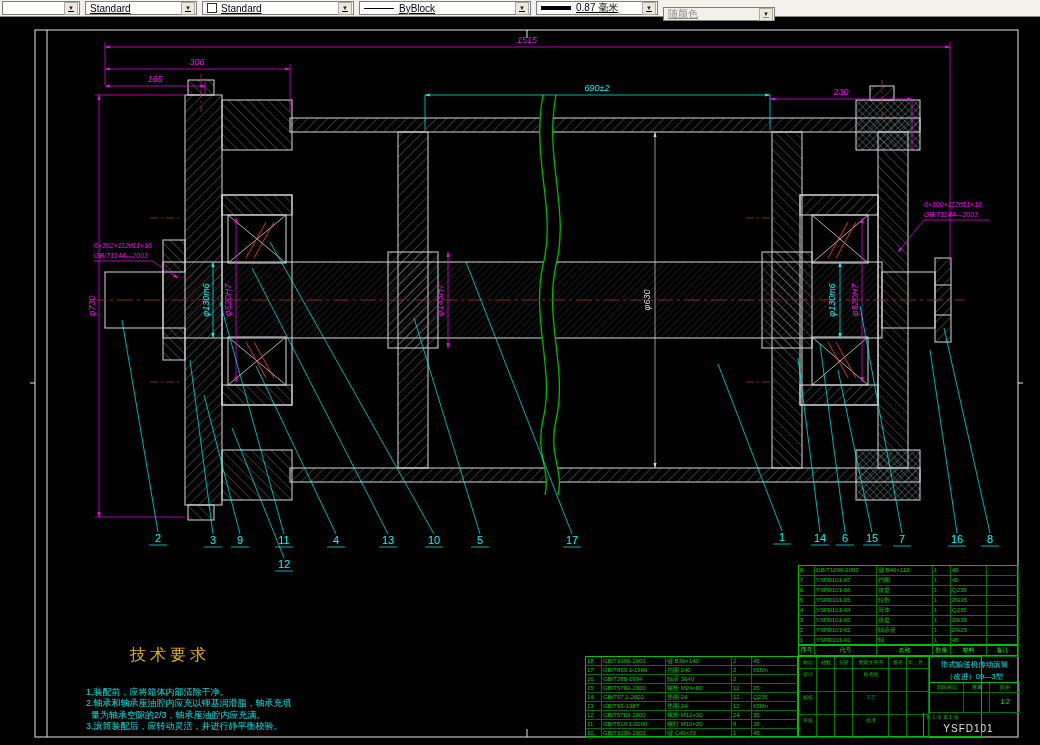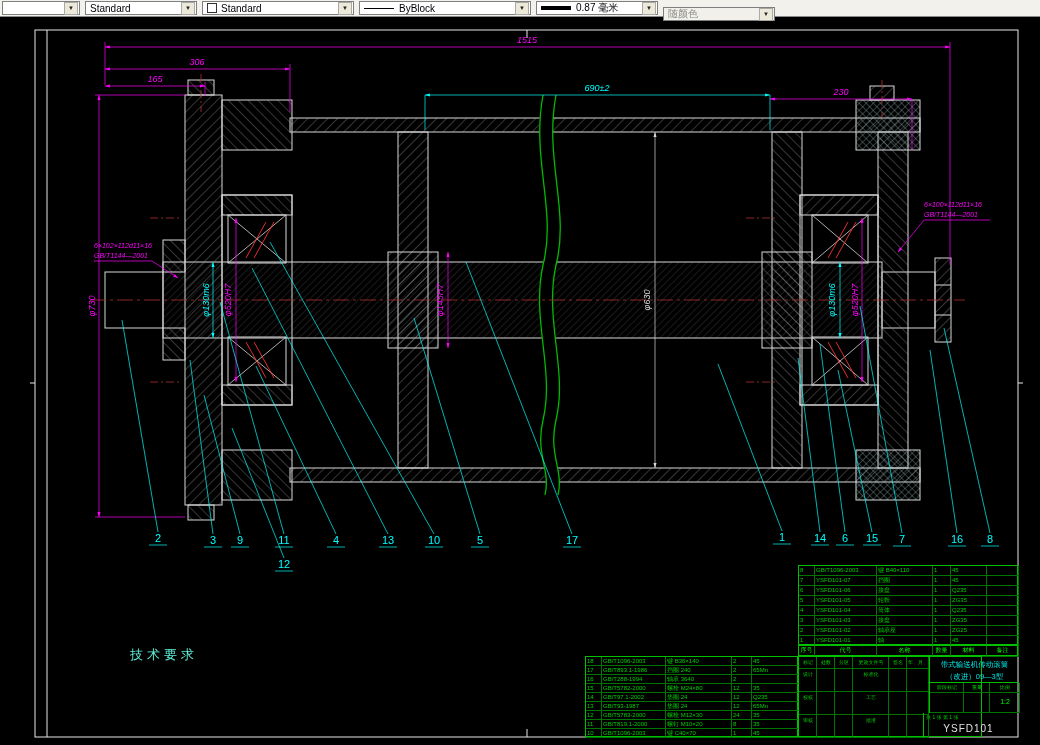--- a/index.html
+++ b/index.html
@@ -2,39 +2,39 @@
 <html><head>
 <meta charset="utf-8">
 <style>
   html,body{margin:0;padding:0;background:#000;width:1040px;height:745px;overflow:hidden;
     font-family:"Liberation Sans",sans-serif;}
   
   .toolbar{position:absolute;top:0;left:0;width:1040px;height:17px;background:#f2f1ec;
     border-bottom:1px solid #888;display:flex;align-items:center;gap:5px;padding-left:2px;
     box-sizing:border-box;z-index:5;}
   .combo{display:flex;align-items:center;height:14px;background:#fff;border:1px solid #7f7f7f;
-    font-size:10px;color:#000;padding:0 1px 0 4px;box-sizing:border-box;white-space:nowrap;}
+    font-size:10px;color:#000;padding:0 1px 0 4px;box-sizing:border-box;white-space:nowrap;text-decoration:underline;}
   .combo .arrow{width:12px;height:11px;background:#ece9d8;border:1px solid #a9a9a9;font-size:6px;
     display:flex;align-items:center;justify-content:center;margin-left:auto;color:#222;}
   .swatch{width:8px;height:8px;border:1px solid #333;background:#fff;margin-right:4px;flex:none;}
   .ltline{width:30px;height:1px;background:#000;margin-right:5px;flex:none;}
   .lwline{width:30px;height:4px;background:#000;margin-right:5px;flex:none;}
   .combo.disabled{background:#f1f0ea;color:#8a8a8a;margin-top:12px;}
   
   svg{position:absolute;top:17px;left:0;}
   text{font-family:"Liberation Sans",sans-serif;}
   .dimtxt{fill:#ff00ff;font-size:9px;font-style:italic;}
   .dimtxtC{fill:#00ffff;font-size:9px;font-style:italic;}
   .dimtxtW{fill:#d8d8d8;font-size:9px;font-style:italic;}
   .callout{fill:#ff00ff;font-size:7px;font-style:italic;}
   .balloon{fill:#00ffff;font-size:11px;text-anchor:middle;}
   
   .techreq{position:absolute;left:86px;top:626px;color:#00e5e5;font-size:9px;line-height:11.5px;
     white-space:pre;z-index:3;}
-  .tr-title{color:#5eead4;font-size:13px;margin:0 0 3px 44px;letter-spacing:4px;}
+  .tr-title{color:#eab308;font-size:16px;margin:0 0 3px 44px;letter-spacing:4px;}
   
   .bom{position:absolute;display:grid;border:1px solid #00c000;box-sizing:border-box;z-index:3;background:#000;}
   .tc{border-right:1px solid #007400;border-bottom:1px solid #007400;color:#00d000;font-size:6px;
     line-height:8px;overflow:hidden;white-space:nowrap;padding-left:1px;box-sizing:border-box;}
   .hdr .tc{color:#00ff00;text-align:center;padding-left:0;}
   .tblock{position:absolute;left:798px;top:656px;width:184px;height:81px;border:1px solid #00c000;
     box-sizing:border-box;z-index:3;background:#000;}
   .tb-rev,.tb-sig{position:absolute;left:0;display:grid;grid-template-columns:18px 18px 18px 36px 18px 22px;}
   .tb-rev{top:0;height:12px;grid-auto-rows:12px;}
   .tb-sig{top:12px;height:69px;grid-auto-rows:23px;}
@@ -317,20 +317,21 @@
     <text class="balloon" x="845" y="542">6</text>
     <text class="balloon" x="872" y="542">15</text>
     <text class="balloon" x="902" y="543">7</text>
     <text class="balloon" x="957" y="543">16</text>
     <text class="balloon" x="990" y="543">8</text>
   </g>
 </svg>
 
 <div class="techreq">
   <div class="tr-title">技术要求</div>
+  <div><div>1.装配前，应将箱体内部清除干净。</div><div>2.轴承和轴承座油腔内应充以锂基润滑脂，轴承充填</div><div>  量为轴承空隙的2/3，轴承座油腔内应充满。</div><div>3.滚筒装配后，应转动灵活，并进行静平衡校验。</div></div>
 </div>
 
 <div class="bom" style="left:798px;top:565px;width:220px;height:80px;grid-template-columns:16px 62px 56px 18px 36px 32px;grid-auto-rows:10px">
     <div class="tc">8</div>
     <div class="tc">GB/T1096-2003</div>
     <div class="tc">键 B40×110</div>
     <div class="tc">1</div>
     <div class="tc">45</div>
     <div class="tc"></div>
     <div class="tc">7</div>

